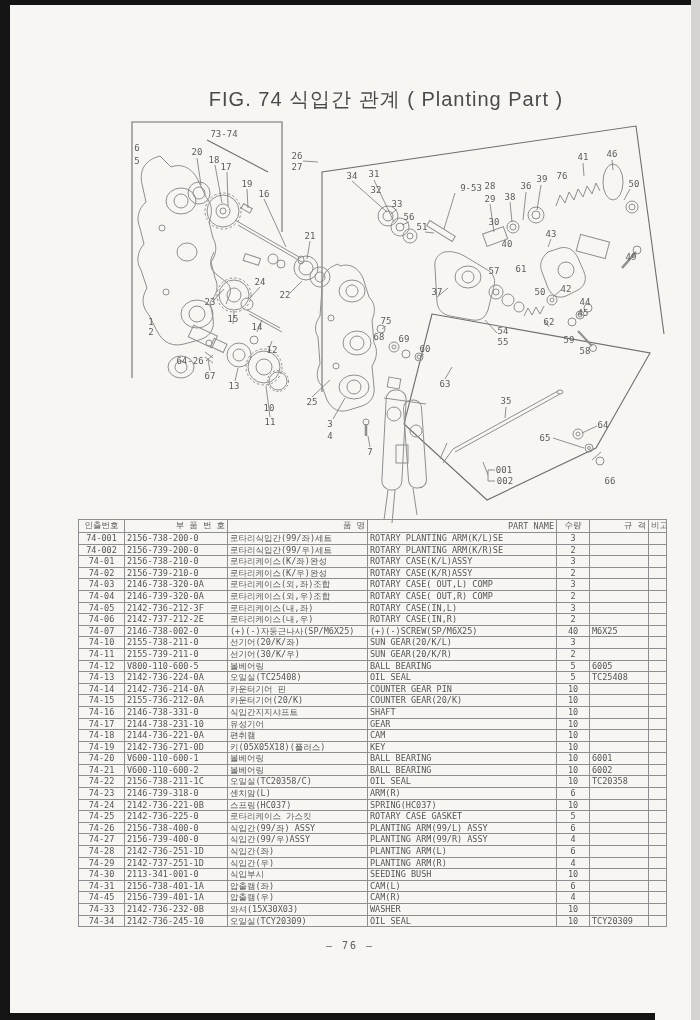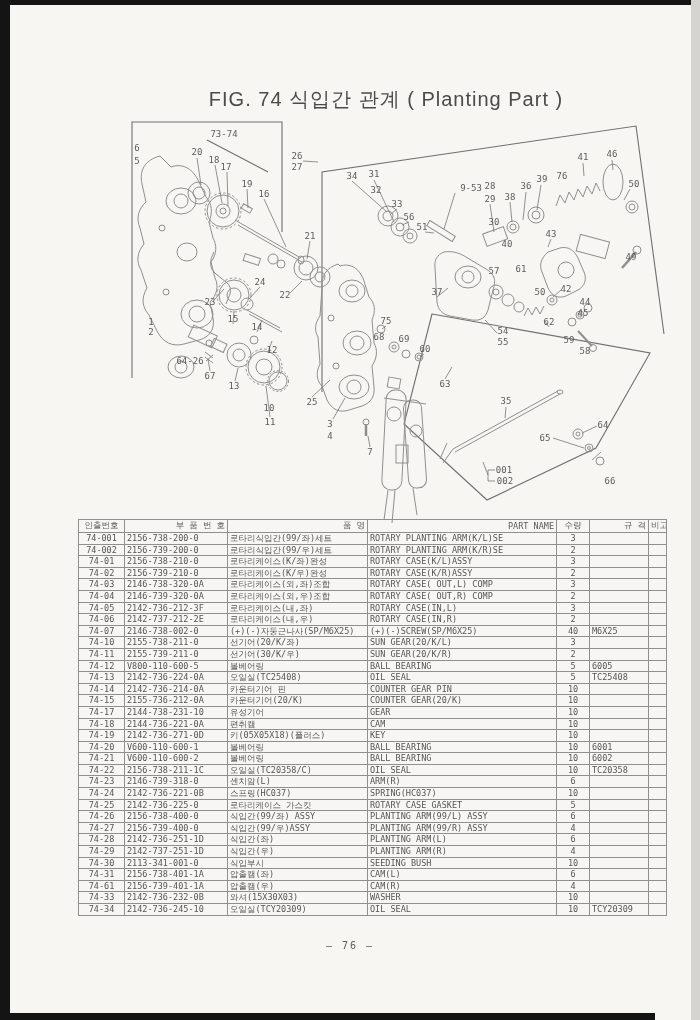--- a/index.html
+++ b/index.html
@@ -476,20 +476,29 @@
         <tr>
           <td class="c0">74-15</td>
           <td class="c1">2155-736-212-0A</td>
           <td class="c2">카운터기어(20/K)</td>
           <td class="c3">COUNTER GEAR(20/K)</td>
           <td class="c4">10</td>
           <td class="c5"></td>
           <td class="c6"></td>
         </tr>
         <tr>
+          <td class="c0">74-16</td>
+          <td class="c1">2146-738-331-0</td>
+          <td class="c2">식입간지지샤프트</td>
+          <td class="c3">SHAFT</td>
+          <td class="c4">10</td>
+          <td class="c5"></td>
+          <td class="c6"></td>
+        </tr>
+        <tr>
           <td class="c0">74-17</td>
           <td class="c1">2144-738-231-10</td>
           <td class="c2">유성기어</td>
           <td class="c3">GEAR</td>
           <td class="c4">10</td>
           <td class="c5"></td>
           <td class="c6"></td>
         </tr>
         <tr>
           <td class="c0">74-18</td>
@@ -611,21 +620,21 @@
         <tr>
           <td class="c0">74-31</td>
           <td class="c1">2156-738-401-1A</td>
           <td class="c2">압출캠(좌)</td>
           <td class="c3">CAM(L)</td>
           <td class="c4">6</td>
           <td class="c5"></td>
           <td class="c6"></td>
         </tr>
         <tr>
-          <td class="c0">74-61</td>
+          <td class="c0">74-45</td>
           <td class="c1">2156-739-401-1A</td>
           <td class="c2">압출캠(우)</td>
           <td class="c3">CAM(R)</td>
           <td class="c4">4</td>
           <td class="c5"></td>
           <td class="c6"></td>
         </tr>
         <tr>
           <td class="c0">74-33</td>
           <td class="c1">2142-736-232-0B</td>

